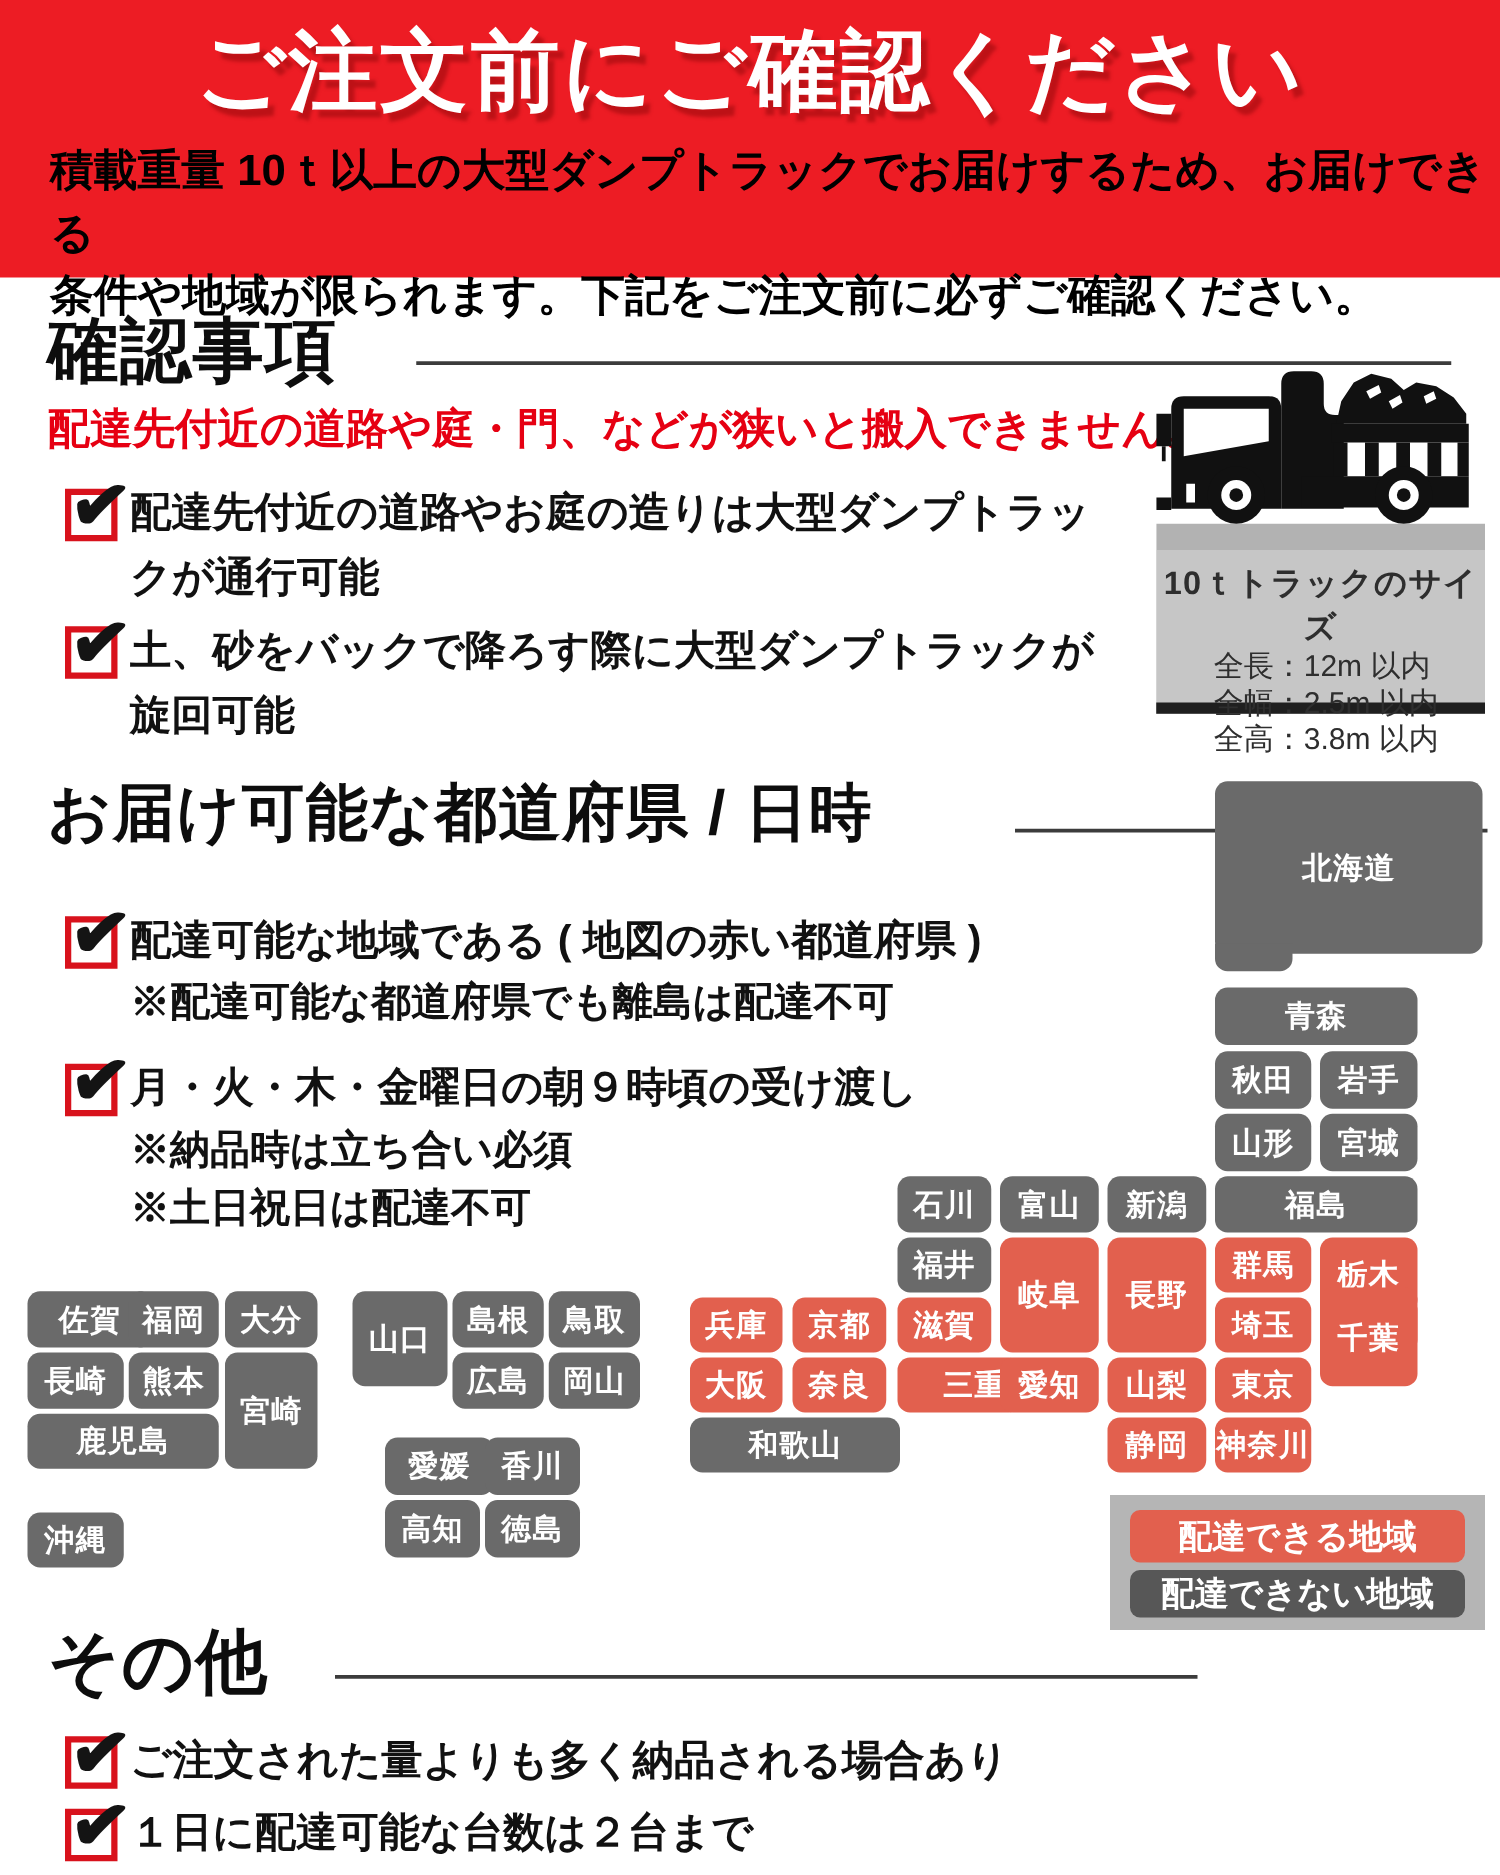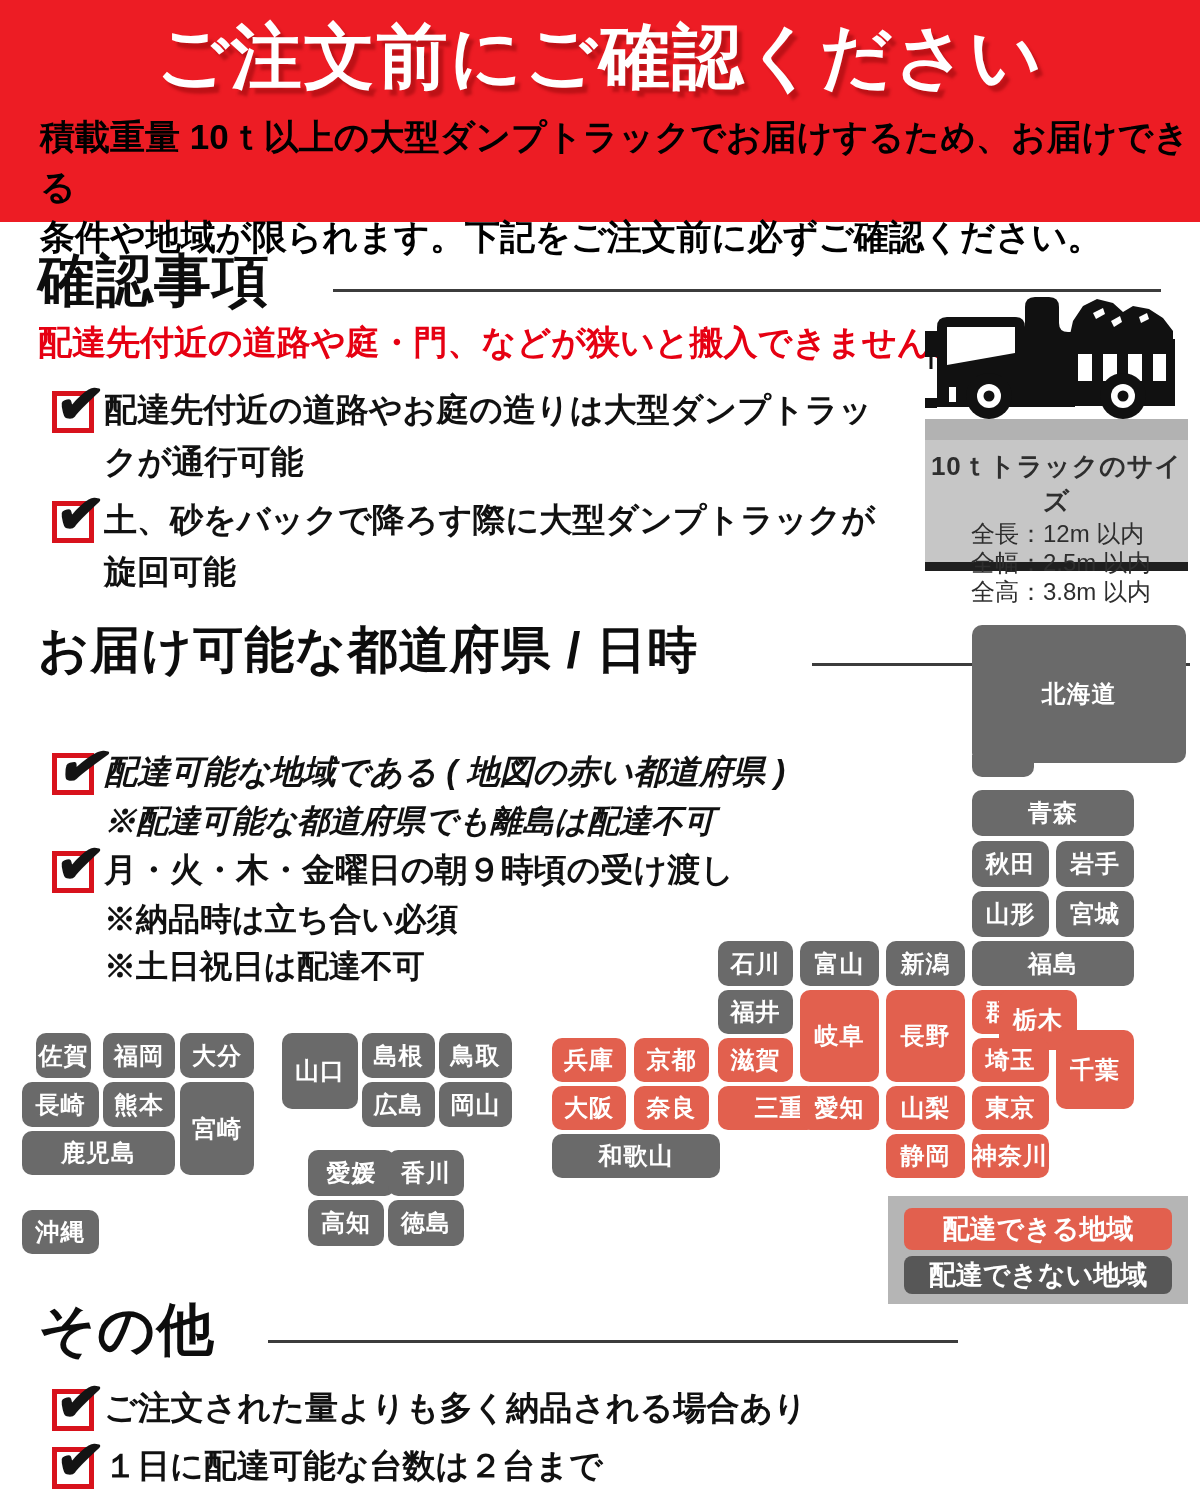--- a/index.html
+++ b/index.html
@@ -25,21 +25,21 @@
 
   .warning{position:absolute;left:38px;top:320px;font-size:34px;font-weight:800;color:#e60012;}
 
   
   .item{position:absolute;left:52px;}
   .check{position:absolute;left:0;top:7px;width:32px;height:32px;border:5px solid #d8121c;background:#fff;}
   .check::before{content:"✔";position:absolute;left:-1px;top:-26px;font-size:58px;font-weight:900;
         color:#141414;transform:rotate(6deg);}
   .itext{margin-left:52px;width:780px;font-size:33px;font-weight:800;color:#111;line-height:52px;}
   .note{margin-left:52px;font-size:32px;font-weight:700;color:#111;line-height:47px;}
-  #i1{top:384px;} #i2{top:494px;} #i3{top:746px;font-style:italic;} #i4{top:844px;} #i5{top:1382px;} #i6{top:1440px;}
+  #i1{top:384px;} #i2{top:494px;} #i3{top:726px;} #i4{top:844px;} #i5{top:1382px;} #i6{top:1440px;}
 
   
   .truck{position:absolute;left:925px;top:295px;}
   .sizebox{position:absolute;left:925px;top:440px;width:263px;height:122px;background:#c6c6c6;
         border-bottom:9px solid #1f1f1f;color:#2e2e2e;}
   .sizebox .t{font-size:26px;font-weight:900;text-align:center;margin-top:9px;letter-spacing:1px;}
   .sizebox .s{font-size:24px;font-weight:500;margin-left:46px;line-height:29px;}
   .sizebox .s:first-of-type{margin-top:5px;}
 
   
@@ -140,37 +140,37 @@
       <div class="pref ng" style="left: 972px; top: 891px; width: 77px; height: 46px;">山形</div>
       <div class="pref ng" style="left: 1056px; top: 891px; width: 78px; height: 46px;">宮城</div>
       <div class="pref ng" style="left: 718px; top: 941px; width: 75px; height: 45px;">石川</div>
       <div class="pref ng" style="left: 800px; top: 941px; width: 79px; height: 45px;">富山</div>
       <div class="pref ng" style="left: 886px; top: 941px; width: 79px; height: 45px;">新潟</div>
       <div class="pref ng" style="left: 972px; top: 941px; width: 162px; height: 45px;">福島</div>
       <div class="pref ng" style="left: 718px; top: 990px; width: 75px; height: 44px;">福井</div>
       <div class="pref ok" style="left: 800px; top: 990px; width: 79px; height: 92px;">岐阜</div>
       <div class="pref ok" style="left: 886px; top: 990px; width: 79px; height: 92px;">長野</div>
       <div class="pref ok" style="left: 972px; top: 990px; width: 77px; height: 44px;">群馬</div>
-      <div class="pref ok" style="left: 999px; top: 990px; width: 78px; height: 60px;">栃木</div>
+      <div class="pref ok" style="left: 1056px; top: 990px; width: 78px; height: 60px;">栃木</div>
       <div class="pref ok" style="left: 552px; top: 1038px; width: 74px; height: 44px;">兵庫</div>
       <div class="pref ok" style="left: 634px; top: 1038px; width: 75px; height: 44px;">京都</div>
       <div class="pref ok" style="left: 718px; top: 1038px; width: 75px; height: 44px;">滋賀</div>
       <div class="pref ok" style="left: 972px; top: 1038px; width: 77px; height: 44px;">埼玉</div>
       <div class="pref ok" style="left: 1056px; top: 1038px; width: 78px; height: 44px;">茨城</div>
       <div class="pref ok" style="left: 552px; top: 1086px; width: 74px; height: 44px;">大阪</div>
       <div class="pref ok" style="left: 634px; top: 1086px; width: 75px; height: 44px;">奈良</div>
       <div class="pref ok" style="left: 718px; top: 1086px; width: 75px; height: 44px; padding-left: 24px;">三重</div>
       <div class="pref ok" style="left: 800px; top: 1086px; width: 79px; height: 44px;">愛知</div>
       <div class="pref ok" style="left: 886px; top: 1086px; width: 79px; height: 44px;">山梨</div>
       <div class="pref ok" style="left: 972px; top: 1086px; width: 77px; height: 44px;">東京</div>
       <div class="pref ok" style="left: 1056px; top: 1030px; width: 78px; height: 79px;">千葉</div>
       <div class="pref ng" style="left: 552px; top: 1134px; width: 168px; height: 44px;">和歌山</div>
       <div class="pref ok" style="left: 886px; top: 1134px; width: 79px; height: 44px;">静岡</div>
       <div class="pref ok" style="left: 972px; top: 1134px; width: 77px; height: 44px;">神奈川</div>
-      <div class="pref ng" style="left: 36px; top: 1033px; width: 55px; height: 45px;">佐賀</div>
+      <div class="pref ng" style="left: 22px; top: 1033px; width: 100px; height: 45px;">佐賀</div>
       <div class="pref ng" style="left: 103px; top: 1033px; width: 72px; height: 45px;">福岡</div>
       <div class="pref ng" style="left: 180px; top: 1033px; width: 74px; height: 45px;">大分</div>
       <div class="pref ng" style="left: 22px; top: 1082px; width: 77px; height: 45px;">長崎</div>
       <div class="pref ng" style="left: 103px; top: 1082px; width: 72px; height: 45px;">熊本</div>
       <div class="pref ng" style="left: 180px; top: 1082px; width: 74px; height: 93px;">宮崎</div>
       <div class="pref ng" style="left: 22px; top: 1131px; width: 153px; height: 44px;">鹿児島</div>
       <div class="pref ng" style="left: 22px; top: 1210px; width: 77px; height: 44px;">沖縄</div>
       <div class="pref ng" style="left: 282px; top: 1033px; width: 76px; height: 76px;">山口</div>
       <div class="pref ng" style="left: 362px; top: 1033px; width: 73px; height: 45px;">島根</div>
       <div class="pref ng" style="left: 439px; top: 1033px; width: 73px; height: 45px;">鳥取</div>

